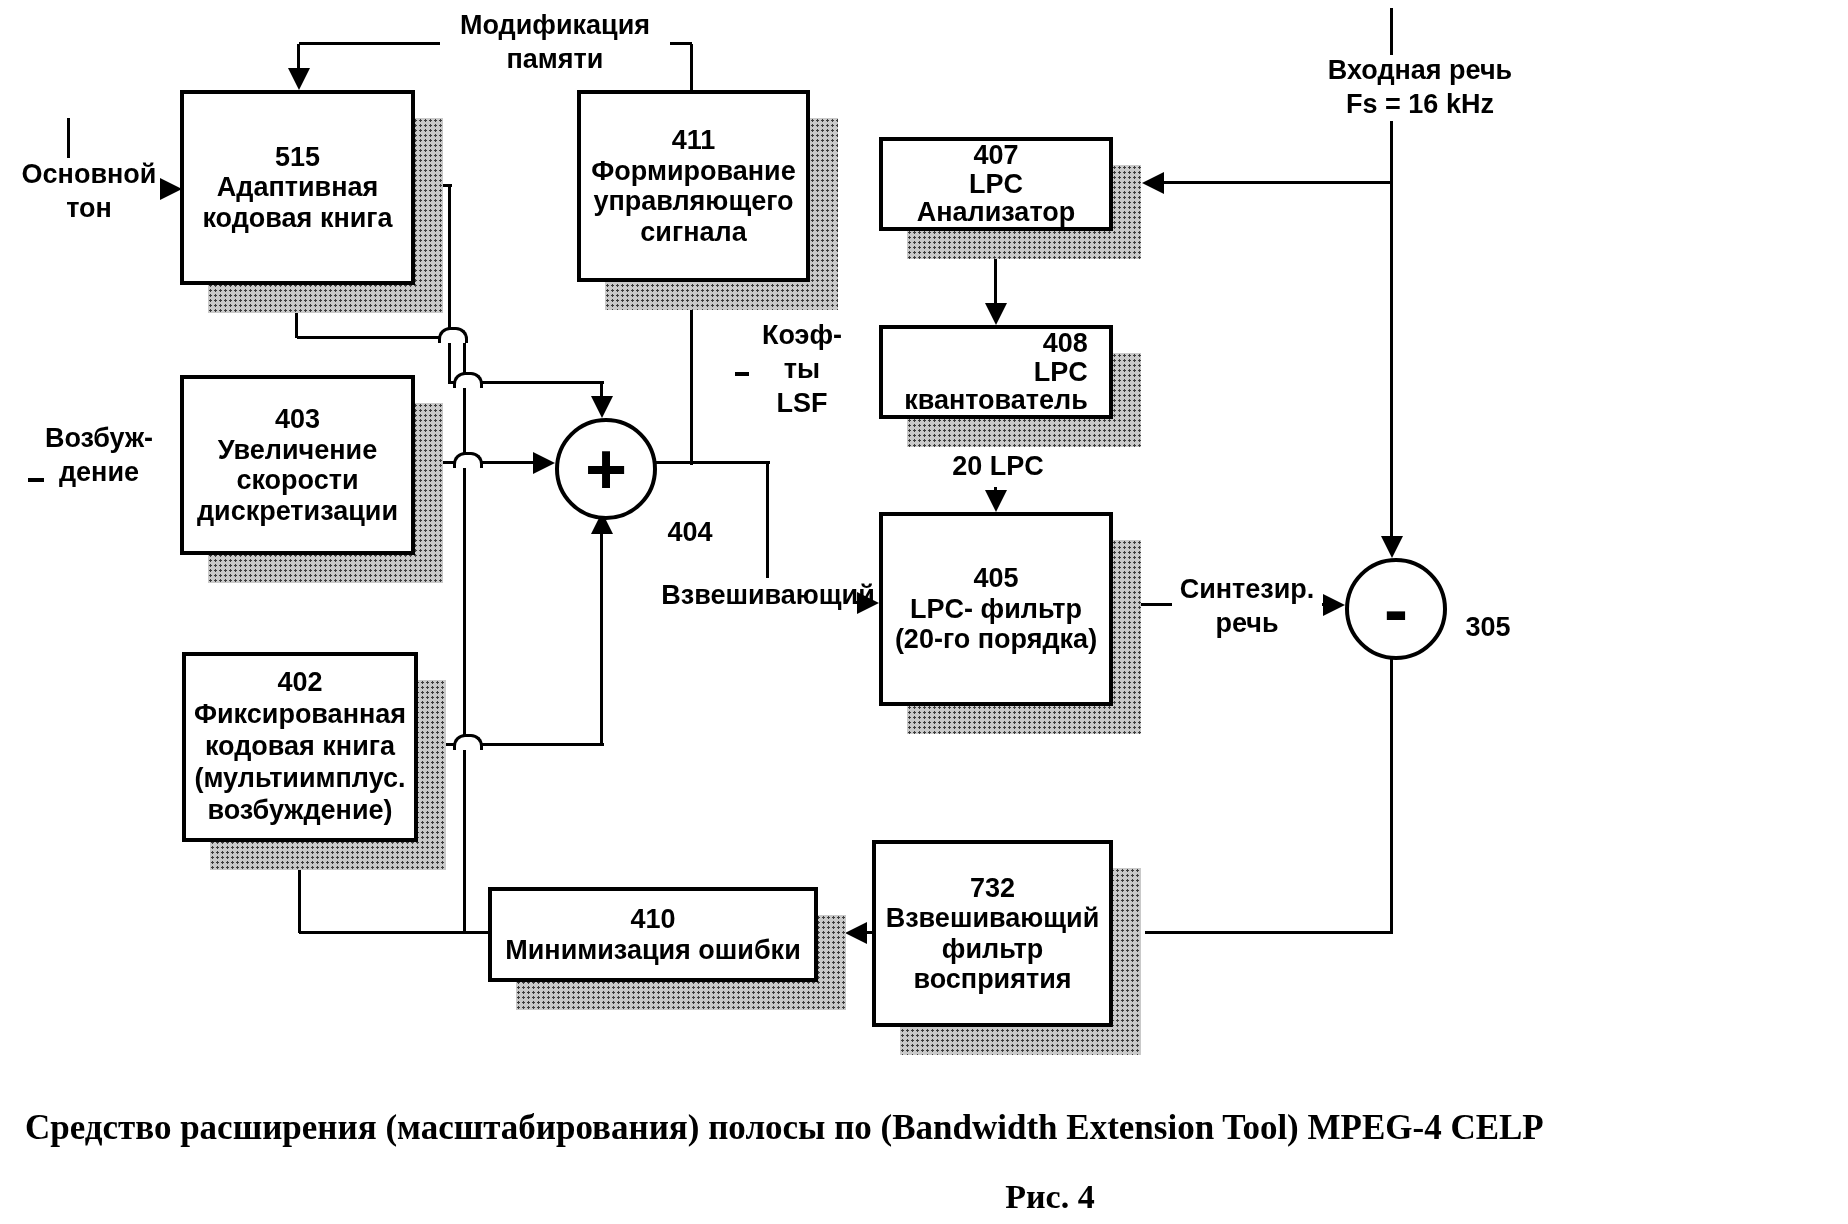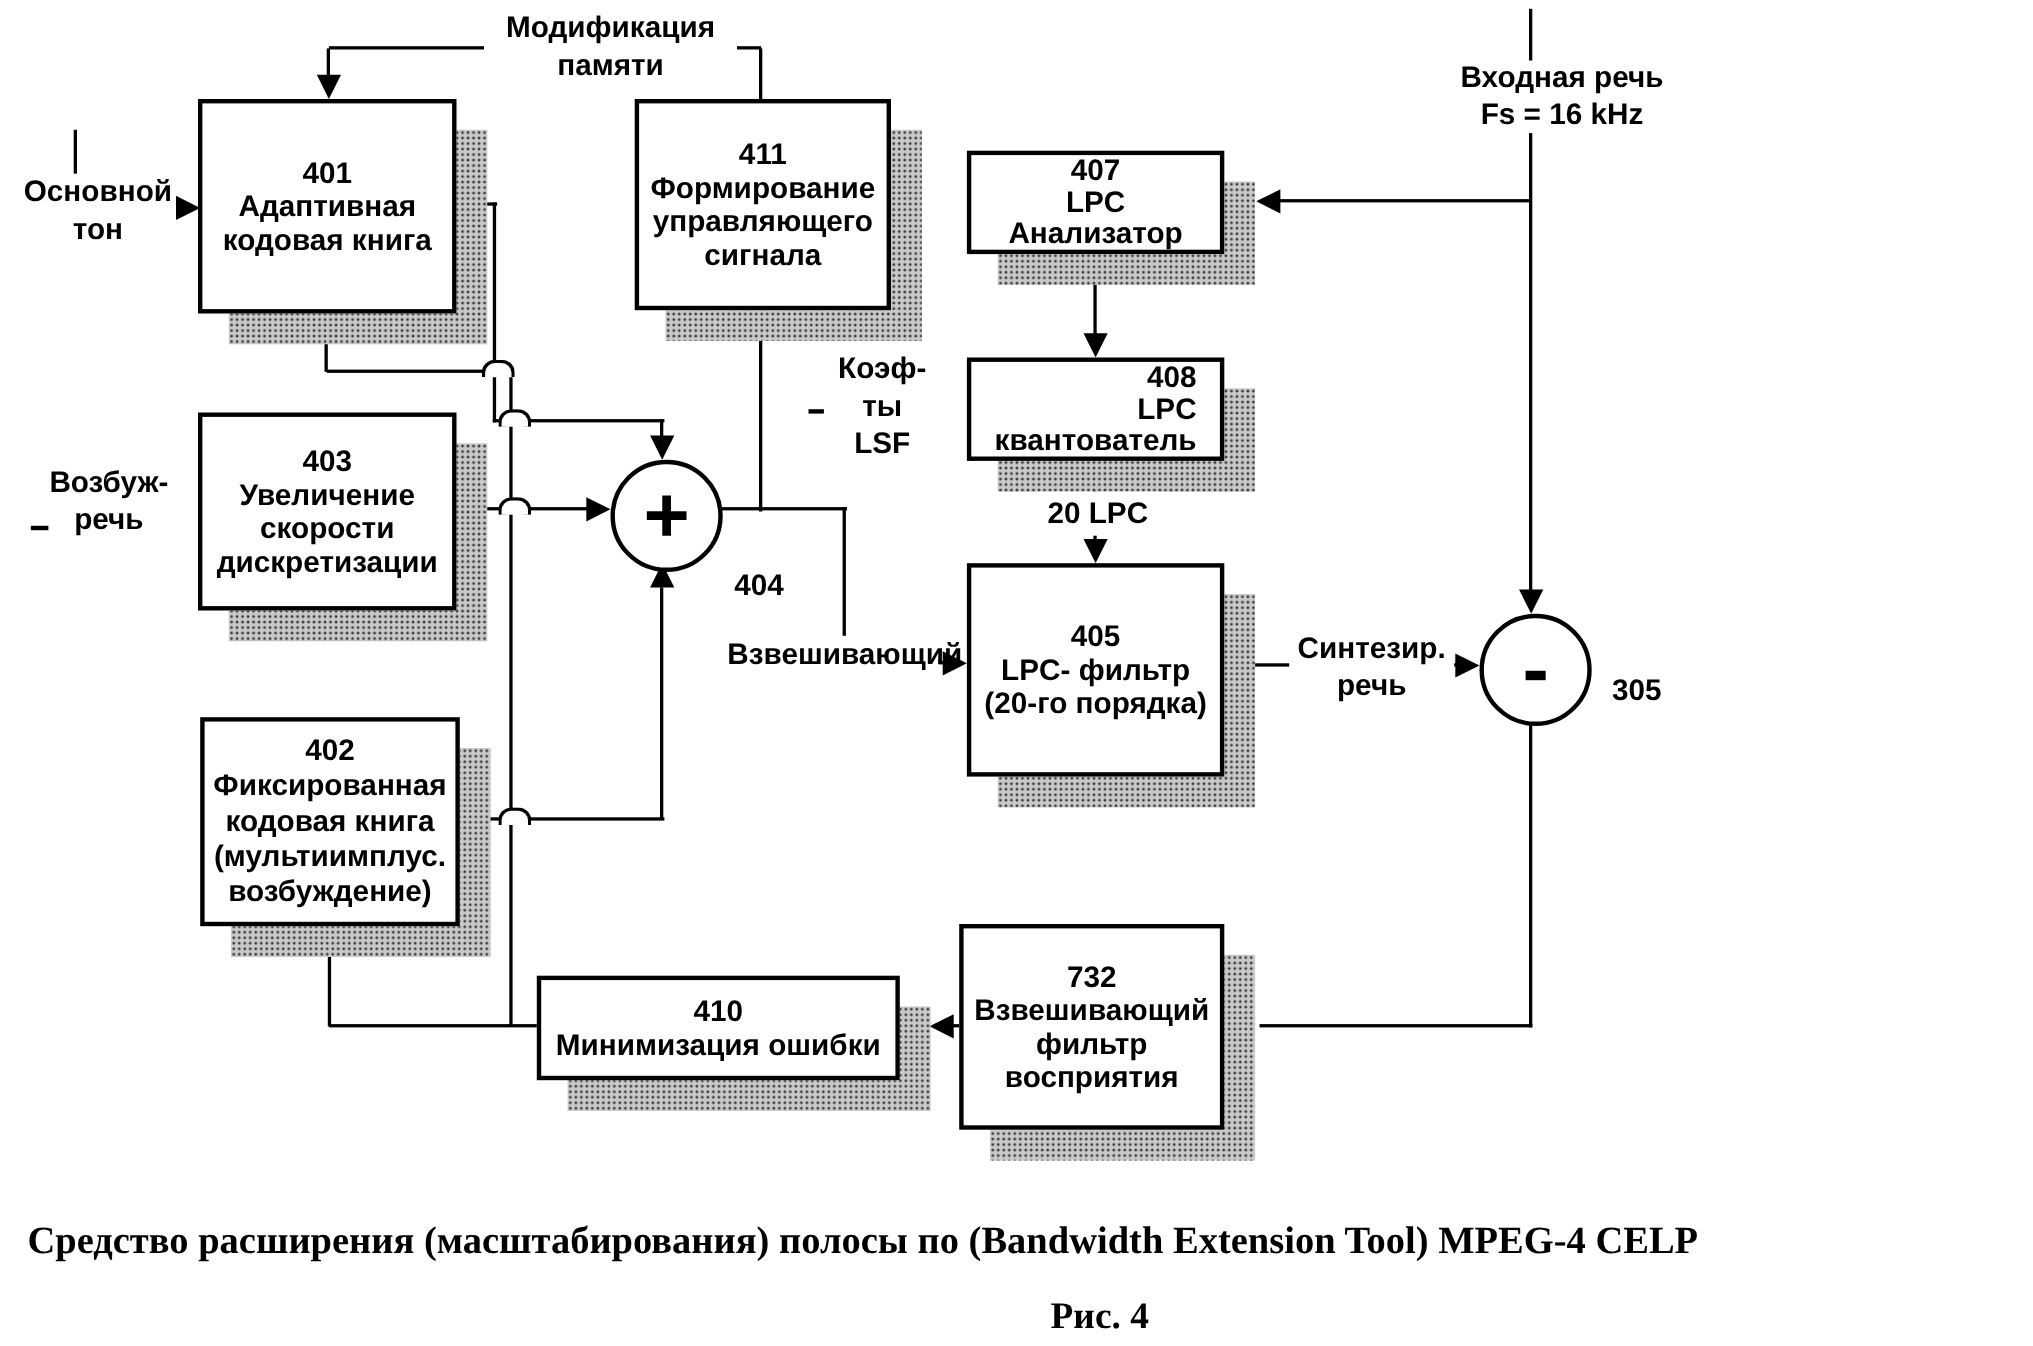--- a/index.html
+++ b/index.html
@@ -38,21 +38,21 @@
   .lbl{
     position:absolute;background:#fff;font-weight:bold;font-size:27px;line-height:1.25;
     text-align:center;white-space:pre-line;display:flex;align-items:center;justify-content:center;
   }
   .dash{position:absolute;height:4px;background:#000;}
   .caption1{
     position:absolute;left:25px;top:1108px;white-space:nowrap;
     font-family:"Liberation Serif","DejaVu Serif",serif;font-weight:bold;font-size:35px;
   }
   .caption2{
-    position:absolute;left:955px;top:1178px;width:190px;text-align:left;
+    position:absolute;left:955px;top:1178px;width:190px;text-align:center;
     font-family:"Liberation Serif","DejaVu Serif",serif;font-weight:bold;font-size:34px;
   }
 </style>
 </head>
 <body>
 
 <div id="canvas">
 
   <div class="vl" style="left:690px;top:44px;height:46px;"></div>
   <div class="hl" style="left:299px;top:42px;width:393px;"></div>
@@ -111,21 +111,21 @@
   <div class="hl" style="left:864px;top:931px;width:8px;"></div>
   <div class="ah left" style="left:845px;top:922px;"></div>
 
   <div class="hop" style="left:438px;top:327px;"></div>
   <div class="hop" style="left:453px;top:372px;"></div>
   <div class="hop" style="left:453px;top:452px;"></div>
   <div class="hop" style="left:453px;top:734px;"></div>
 
   <div class="node" style="left:180px;top:90px;width:235px;height:195px;">
     <div class="shadow"></div>
-    <div class="face">401
+    <div class="face">515
 Адаптивная
 кодовая книга</div>
   </div>
 
   <div class="node" style="left:577px;top:90px;width:233px;height:192px;">
     <div class="shadow"></div>
     <div class="face">411
 Формирование
 управляющего
 сигнала</div>
@@ -188,21 +188,21 @@
   </div>
   <div class="circle" style="left:1345px;top:558px;">
     <span>-</span>
   </div>
 
   <div class="lbl" style="left:440px;top:6px;width:230px;height:74px;">Модификация
 памяти</div>
   <div class="lbl" style="left:18px;top:158px;width:142px;height:68px;">Основной
 тон</div>
   <div class="lbl" style="left:40px;top:420px;width:118px;height:72px;">Возбуж-
-речь</div>
+дение</div>
   <div class="dash" style="left:28px;top:478px;width:16px;"></div>
   <div class="lbl" style="left:752px;top:332px;width:100px;height:76px;">Коэф-ты
 LSF</div>
   <div class="dash" style="left:735px;top:372px;width:14px;"></div>
   <div class="lbl" style="left:942px;top:447px;width:112px;height:40px;">20 LPC</div>
   <div class="lbl" style="left:683px;top:578px;width:170px;height:36px;">Взвешивающий</div>
   <div class="lbl" style="left:655px;top:515px;width:70px;height:36px;">404</div>
   <div class="lbl" style="left:1172px;top:568px;width:150px;height:78px;">Синтезир.
 речь</div>
   <div class="lbl" style="left:1295px;top:55px;width:200px;height:66px;margin-left:25px;">Входная речь

